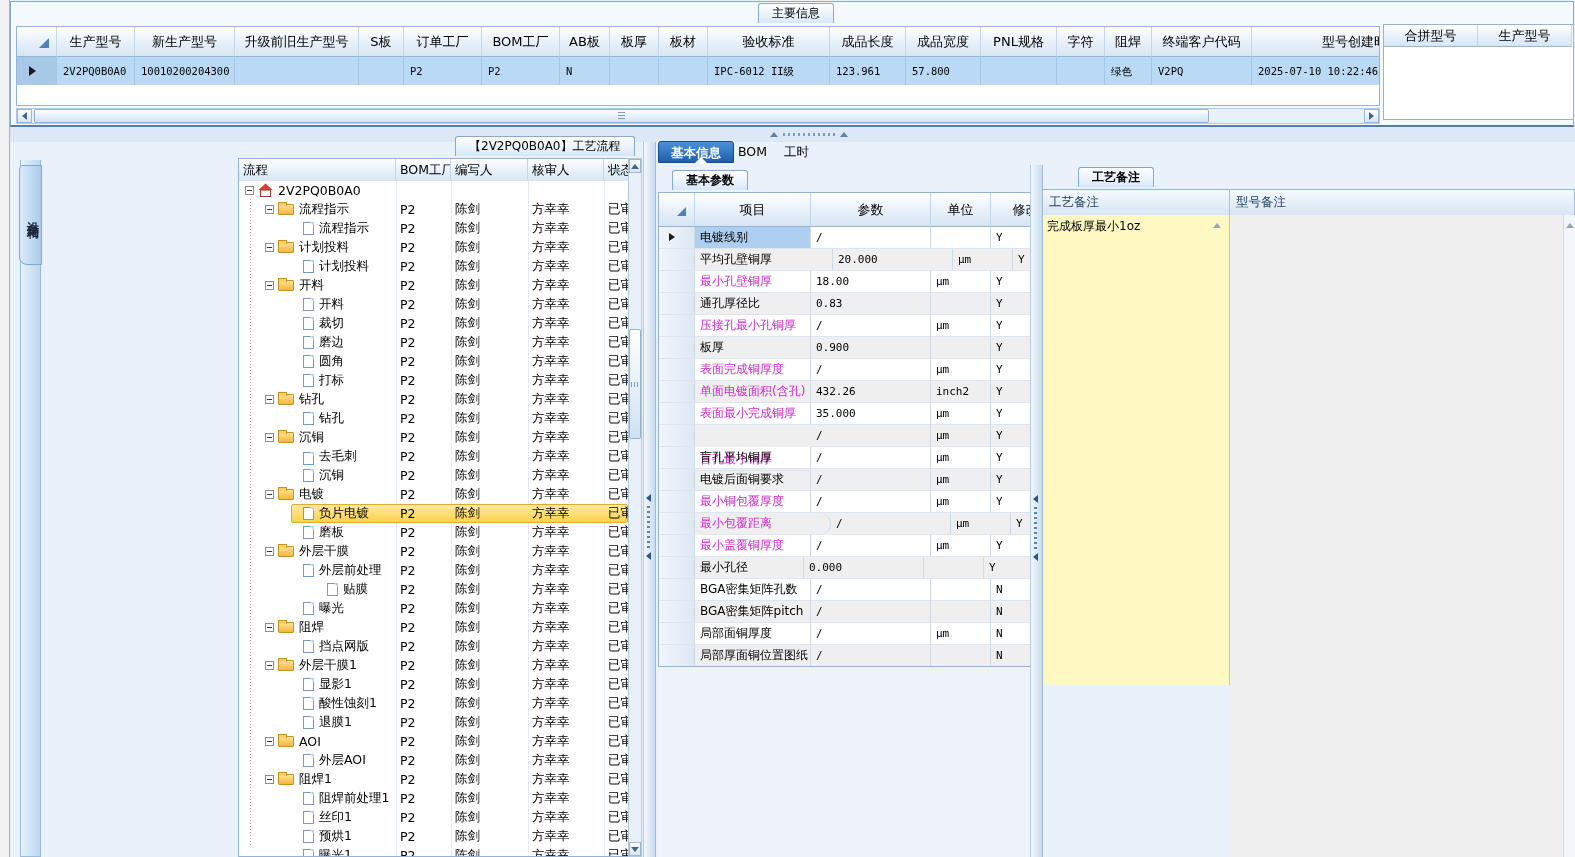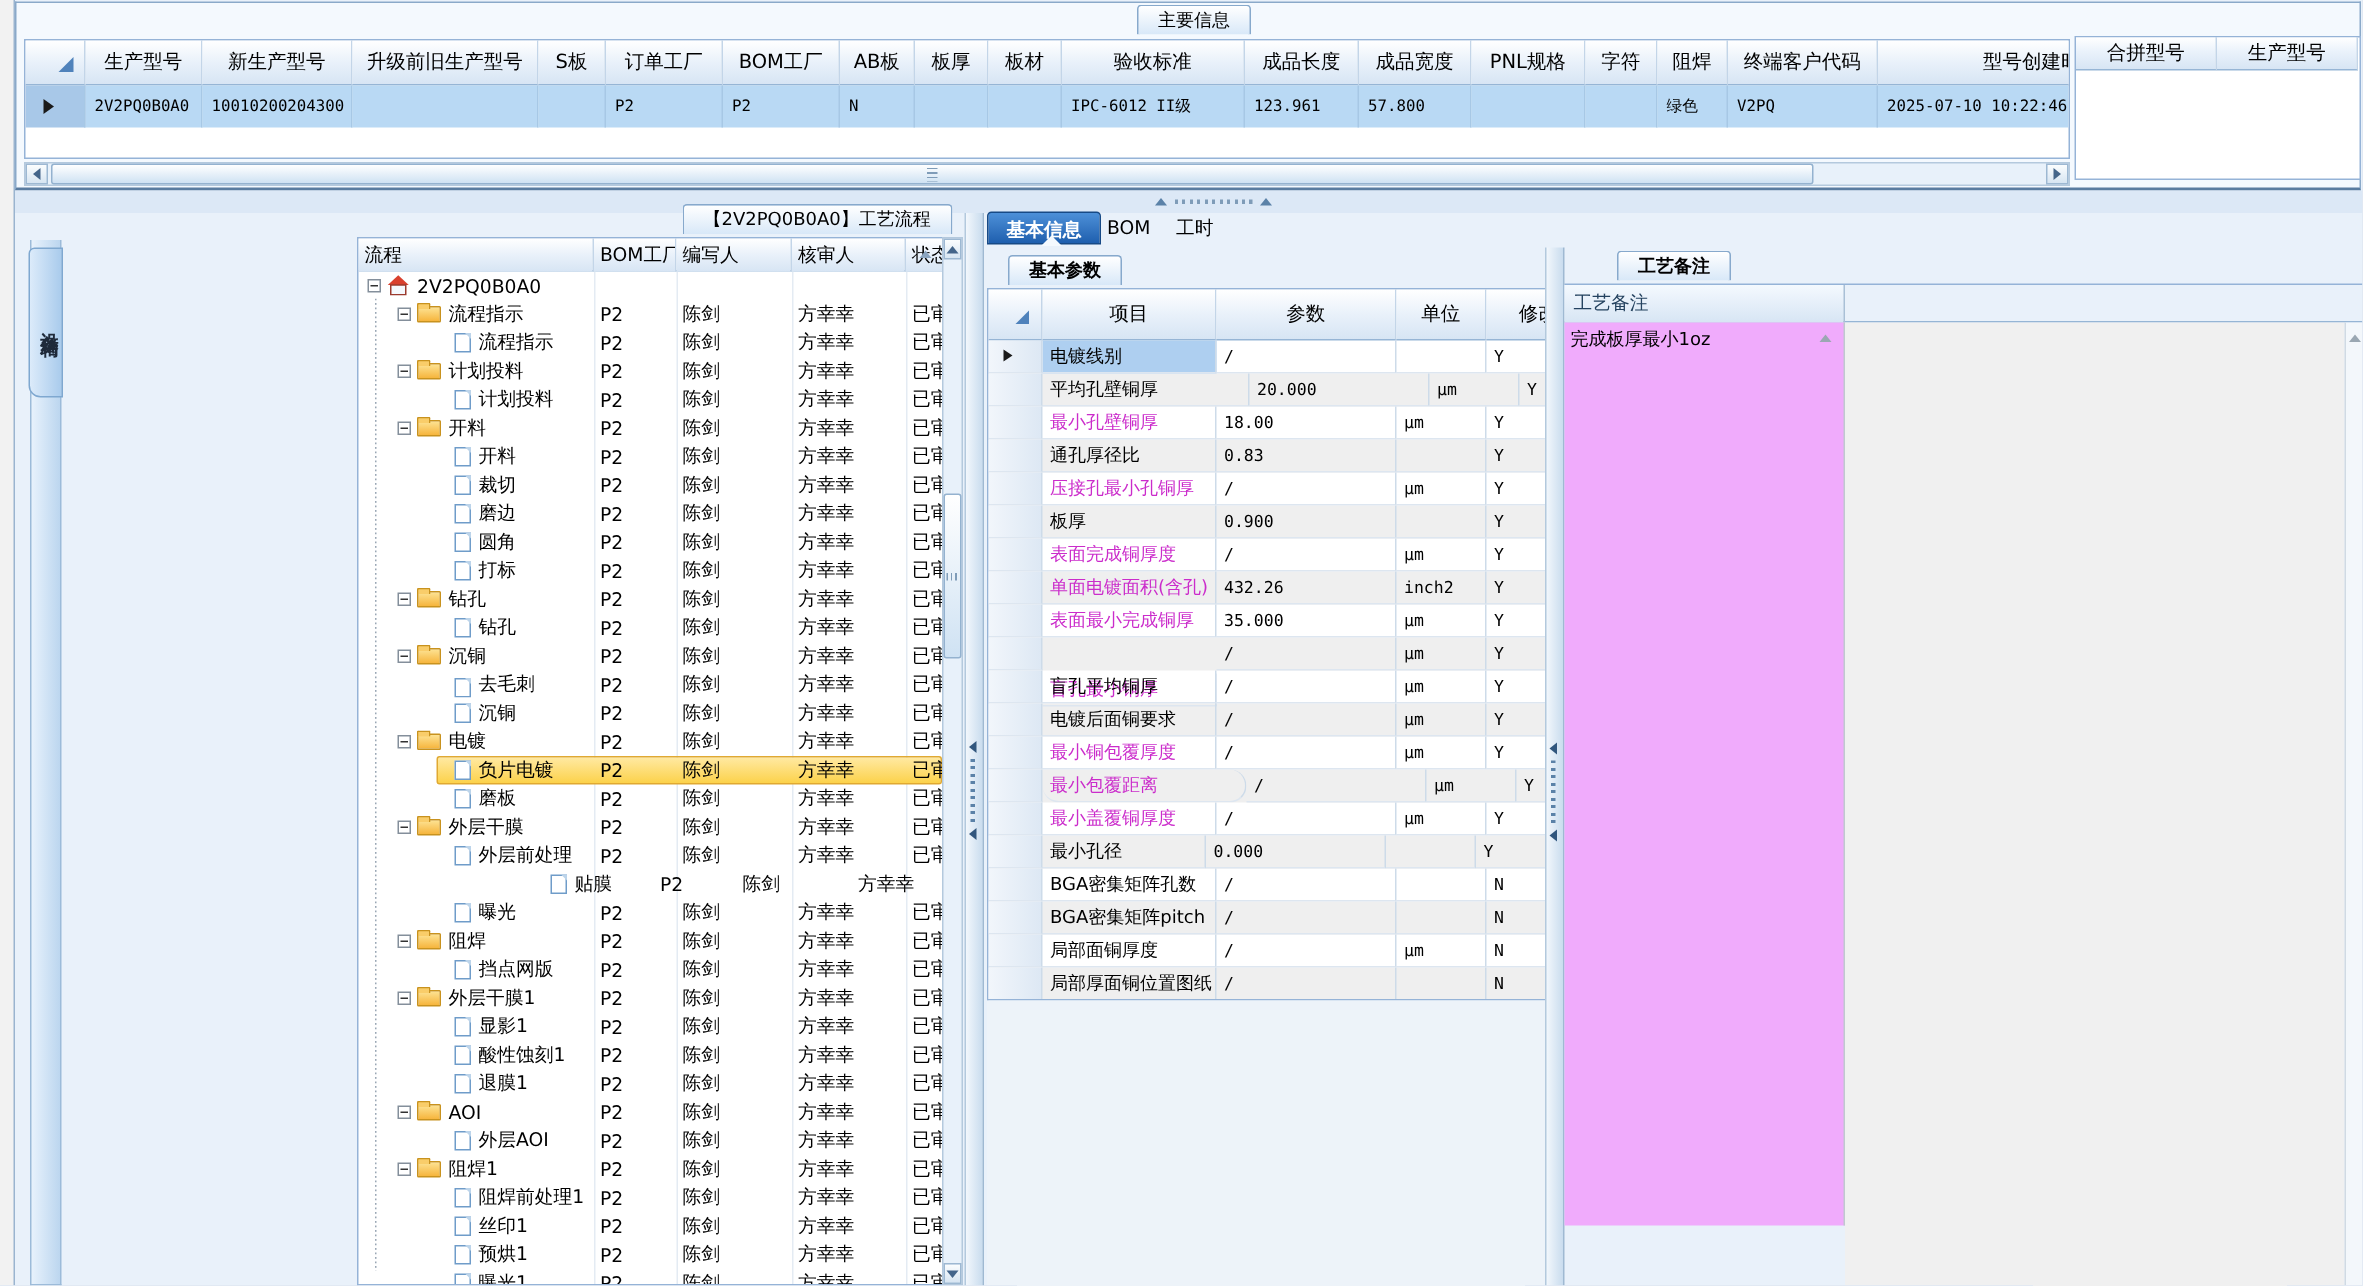--- a/index.html
+++ b/index.html
@@ -117,21 +117,21 @@
   .pitem.rowsel { background:#aecff0; }
   .pval, .punit, .pflag { font-family:"DejaVu Sans Mono",monospace; font-size:11px; }
   #param-under { left:658px; top:667px; width:372px; height:190px; background:#edf3f9; }
 
   #split2 { left:1030px; top:165px; width:13px; height:692px; }
 
   #notes-tab { left:1078px; top:167px; font-weight:bold; }
   #notes-head { left:1043px; top:189px; width:532px; height:26px; display:flex; border-top:1px solid #95b3d7; border-bottom:1px solid #96b5d5; }
   #notes-head .ncell { height:25px; line-height:24px; padding-left:6px; font-size:12.5px; color:#24425f;
                        border-right:1px solid #a9c0d6; background:linear-gradient(180deg,#f4f9fe,#d7e5f4); overflow:hidden; }
-  #craft-note { left:1043px; top:215px; width:187px; height:602px; background:#f0abfc; border-right:1px solid #c0c8cf; padding:3px 4px; font-size:12px; }
+  #craft-note { left:1043px; top:215px; width:187px; height:470px; background:#fef9c3; border-right:1px solid #c0c8cf; padding:3px 4px; font-size:12px; }
   #model-note { left:1230px; top:215px; width:333px; height:642px; background:#f0f0f0; }
   #notes-sb { left:1563px; top:215px; width:12px; height:642px; background:#f3f7fb; border-left:1px solid #d0dae3; }
   .mini-up { width:0;height:0;border-bottom:5px solid #9aa7b2;border-left:4px solid transparent;border-right:4px solid transparent; }
 </style>
 </head>
 <body>
 
 <div id="root">
 
   <div id="left-gutter" class="abs"></div>
@@ -463,21 +463,21 @@
             <div class="leaf-ind" style="flex-basis: 12px;"></div>
             <div class="icon-page"></div>
             <div class="tlabel">外层前处理</div>
           </div>
           <div class="tmeta" style="width: 55px;">P2</div>
           <div class="tmeta" style="width: 77px;">陈剑</div>
           <div class="tmeta" style="width: 76px;">方幸幸</div>
           <div class="tmeta" style="width: 45px;">已审</div>
         </div>
         <div class="tree-row">
-          <div class="tname" style="padding-left: 72px; margin-left: 40px;">
+          <div class="tname" style="padding-left: 72px;">
             <div class="leaf-ind" style="flex-basis: 12px;"></div>
             <div class="icon-page"></div>
             <div class="tlabel">贴膜</div>
           </div>
           <div class="tmeta" style="width: 55px;">P2</div>
           <div class="tmeta" style="width: 77px;">陈剑</div>
           <div class="tmeta" style="width: 76px;">方幸幸</div>
           <div class="tmeta" style="width: 45px;">已审</div>
         </div>
         <div class="tree-row">
@@ -826,20 +826,21 @@
       <div class="mini-tri-left"></div>
       <div class="dots-v"></div>
       <div class="mini-tri-left"></div>
     </div>
   </div>
 
   <div id="notes-tab" class="abs gb-tab"><span>工艺备注</span></div>
 
   <div id="notes-head" class="abs">
     <div class="ncell" style="flex:0 0 187px;"><span>工艺备注</span></div>
+    <div class="ncell" style="flex:1 1 auto;"><span>型号备注</span></div>
   </div>
 
   <div id="craft-note" class="abs">
     <span>完成板厚最小1oz</span>
     <div class="abs mini-up" style="right:8px; top:8px;"></div>
   </div>
   <div id="model-note" class="abs"><span></span></div>
   <div id="notes-sb" class="abs">
     <div class="abs mini-up" style="left:2px; top:8px;"></div>
   </div>

